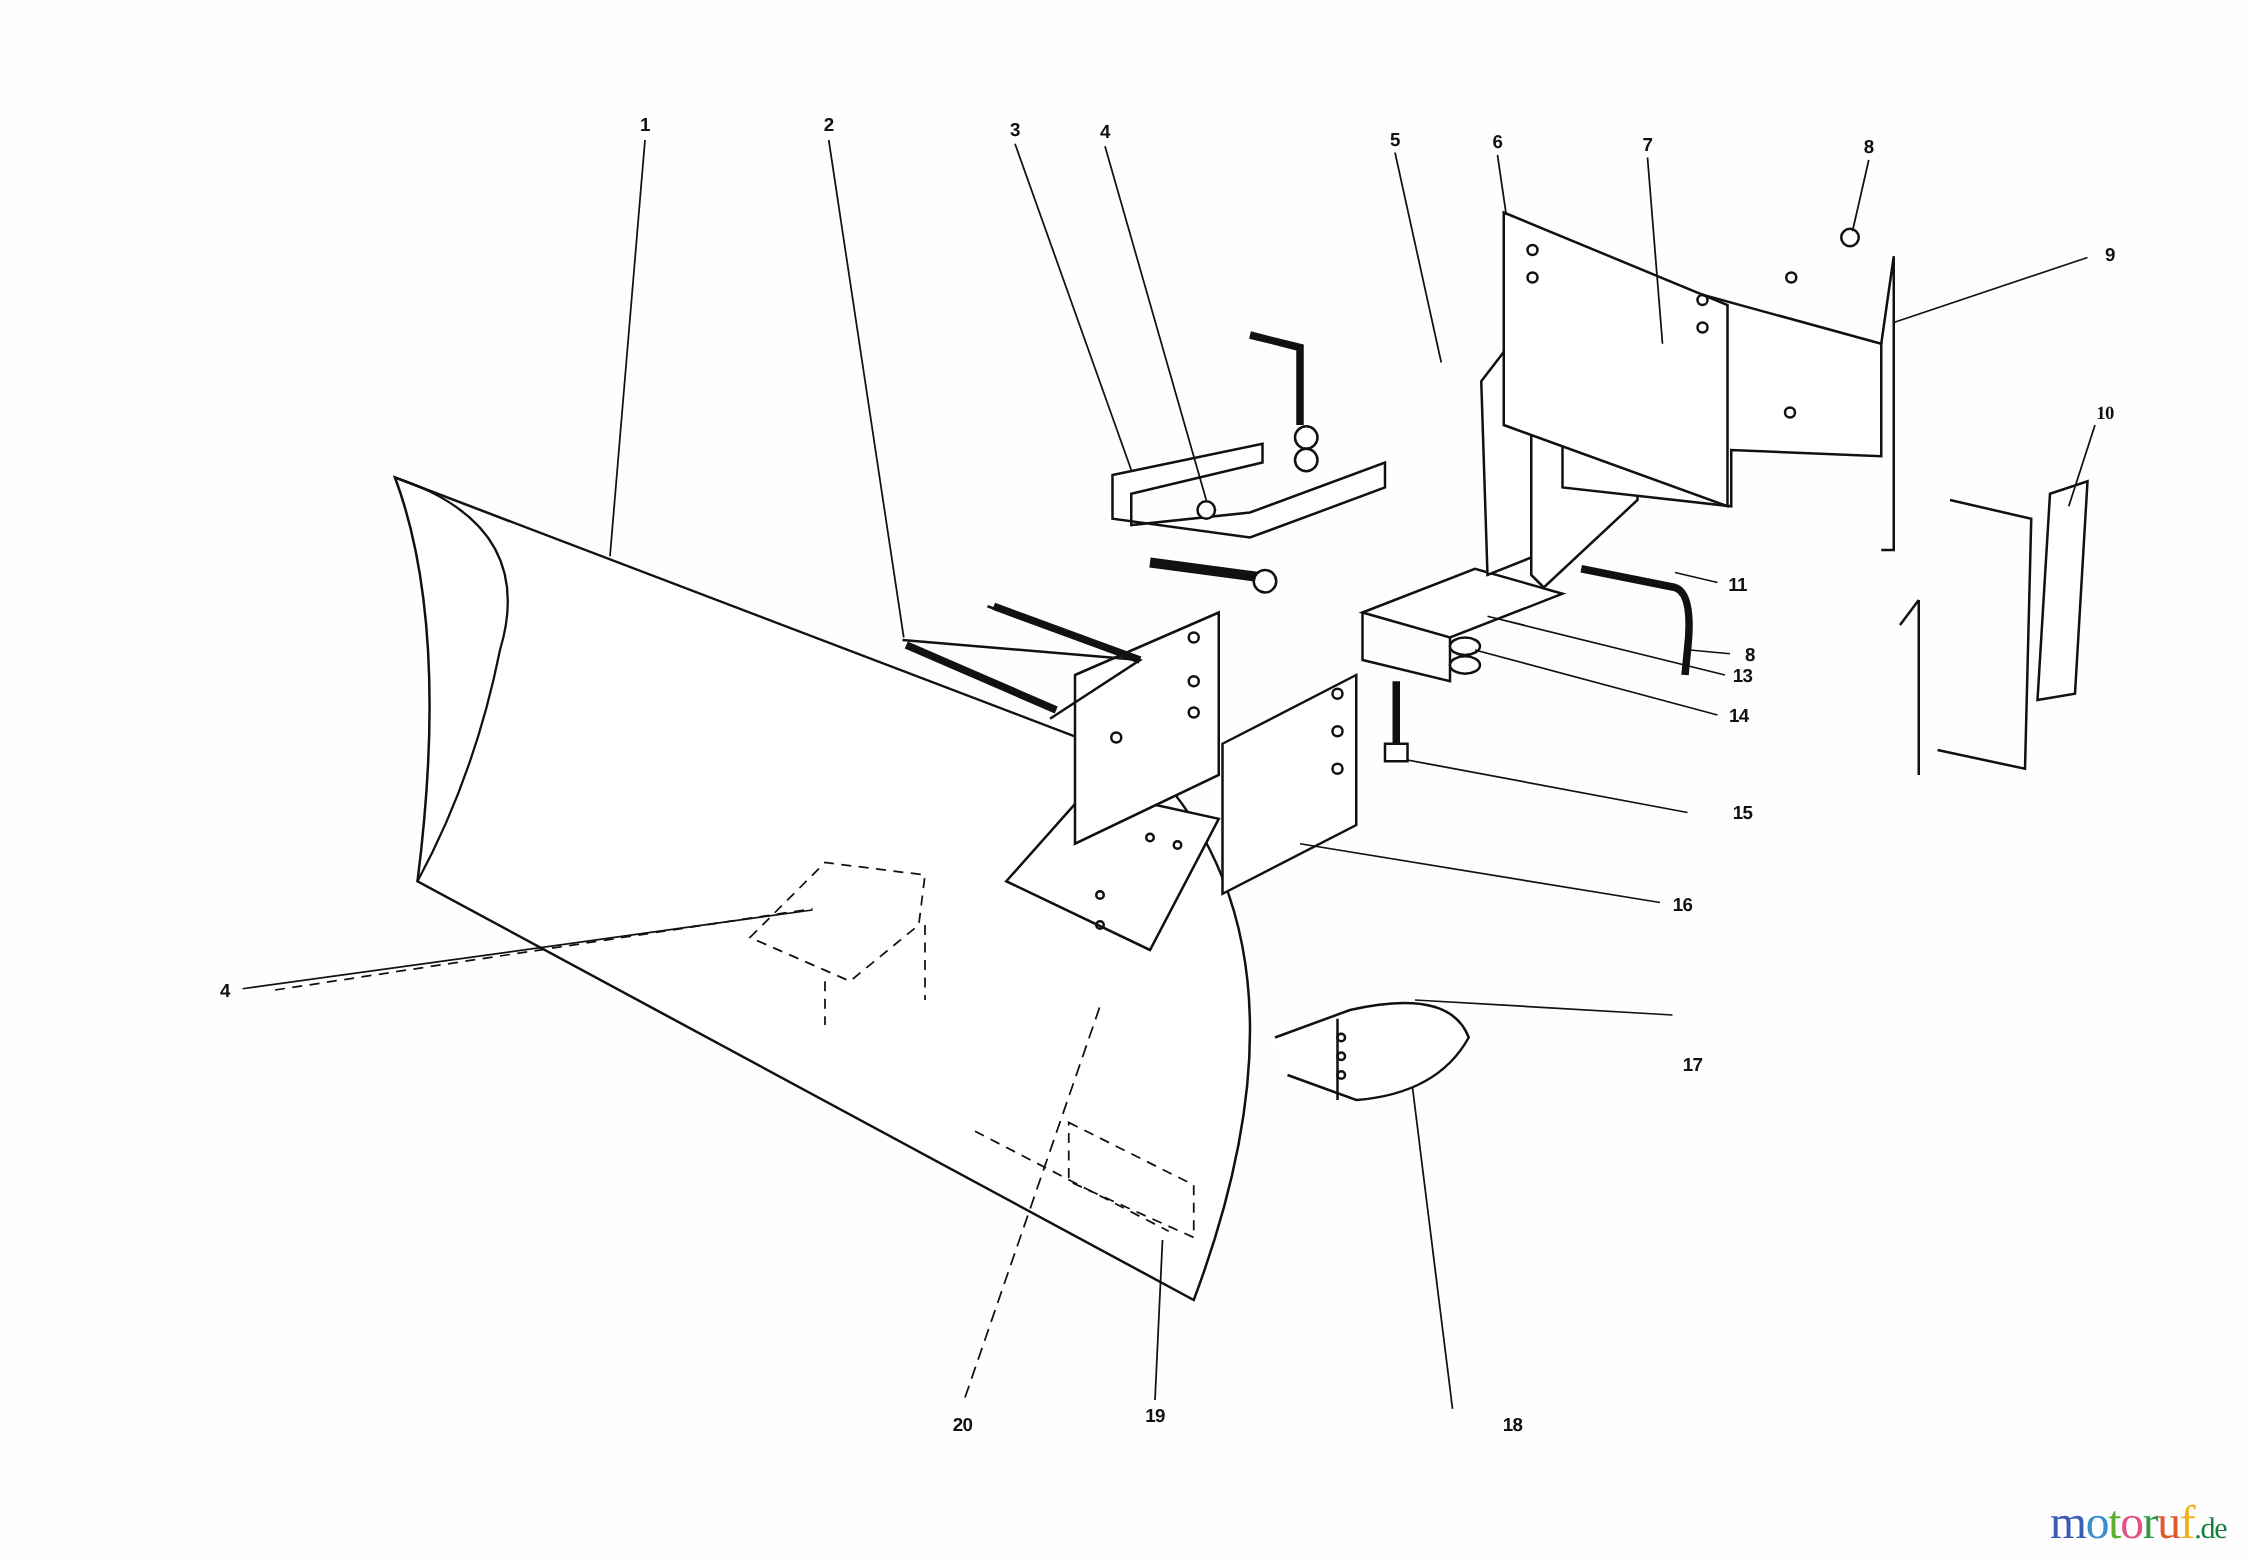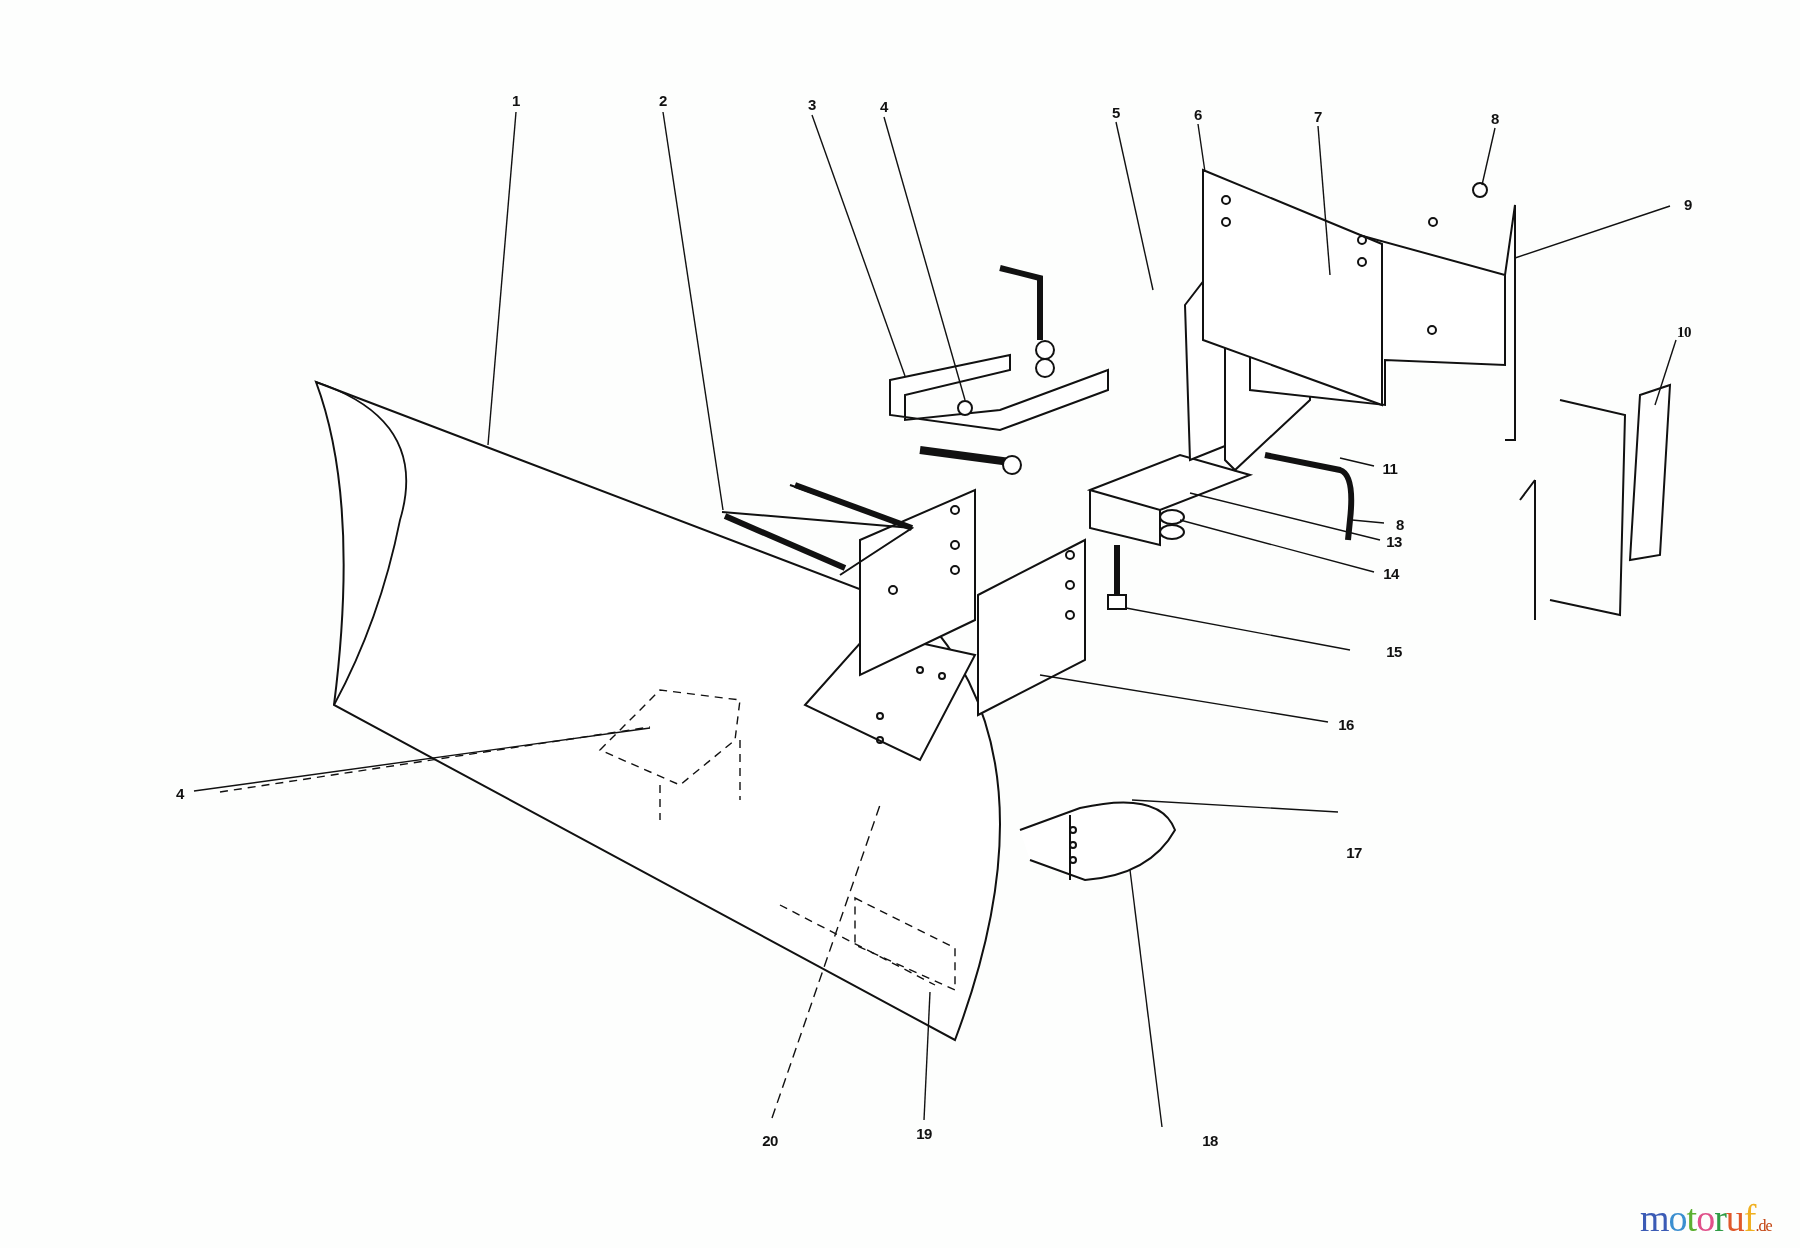--- a/index.html
+++ b/index.html
@@ -1,20 +1,20 @@
 <!DOCTYPE html>
 <html><head>
 <meta charset="utf-8">
 <style>
   html,body{margin:0;padding:0;background:#fdfefd;}
   body{width:1800px;height:1248px;position:relative;overflow:hidden;font-family:"Liberation Sans",sans-serif;}
   #diagram{position:absolute;left:0;top:0;width:1800px;height:1248px;}
   .lbl{position:absolute;font-family:"Liberation Sans",sans-serif;font-weight:bold;font-size:15px;color:#111;transform:translate(-50%,-50%);letter-spacing:-0.5px;}
   #wm{position:absolute;left:1640px;top:1196px;font-family:"Liberation Serif",serif;font-size:38px;letter-spacing:-1px;}
-  #wm .de{font-size:16px;color:#c2410c;}
+  #wm .de{font-size:24px;color:#15803d;}
 </style>
 </head>
 <body>
 
 <div id="diagram">
 <svg width="1800" height="1248" viewBox="0 0 1800 1248" fill="none" stroke="#111" stroke-width="2">
 
   <g>
     <path d="M316 382 L920 612 Q1060 760 955 1040 L334 705 Q360 500 316 382 Z" fill="#fff"></path>
     <path d="M316 382 Q430 420 400 520 Q380 620 334 705" stroke-width="1.8"></path>

